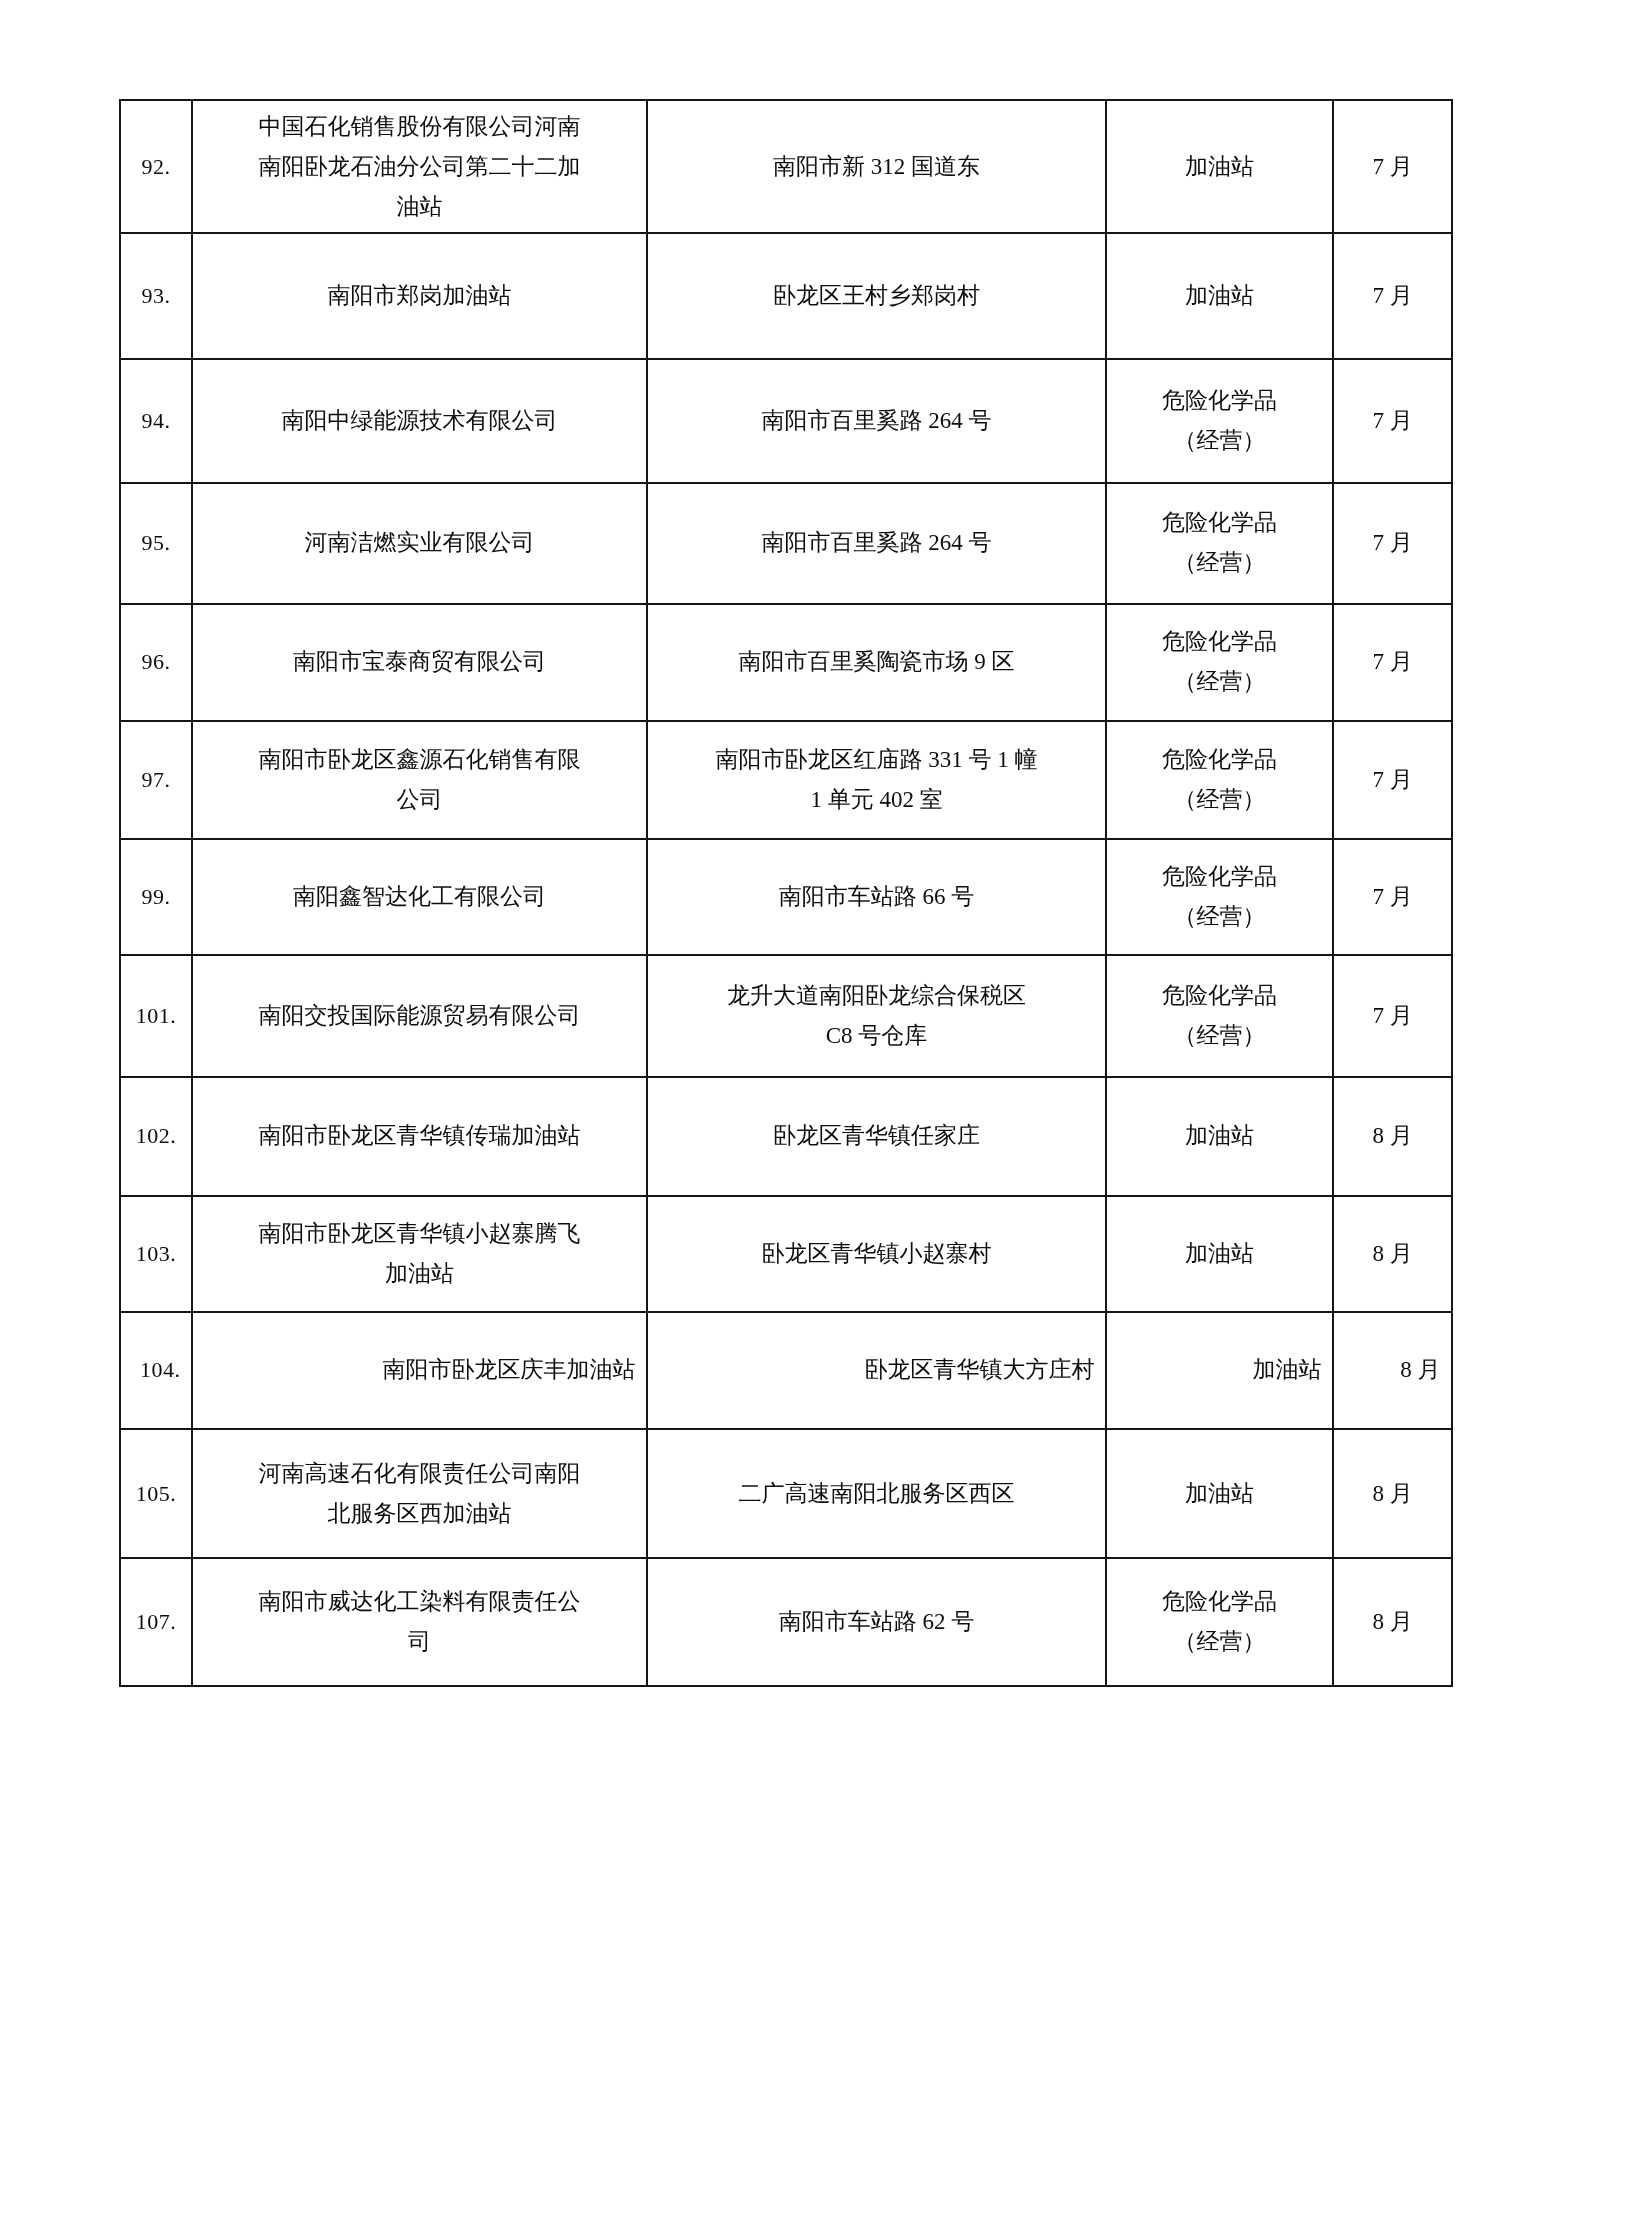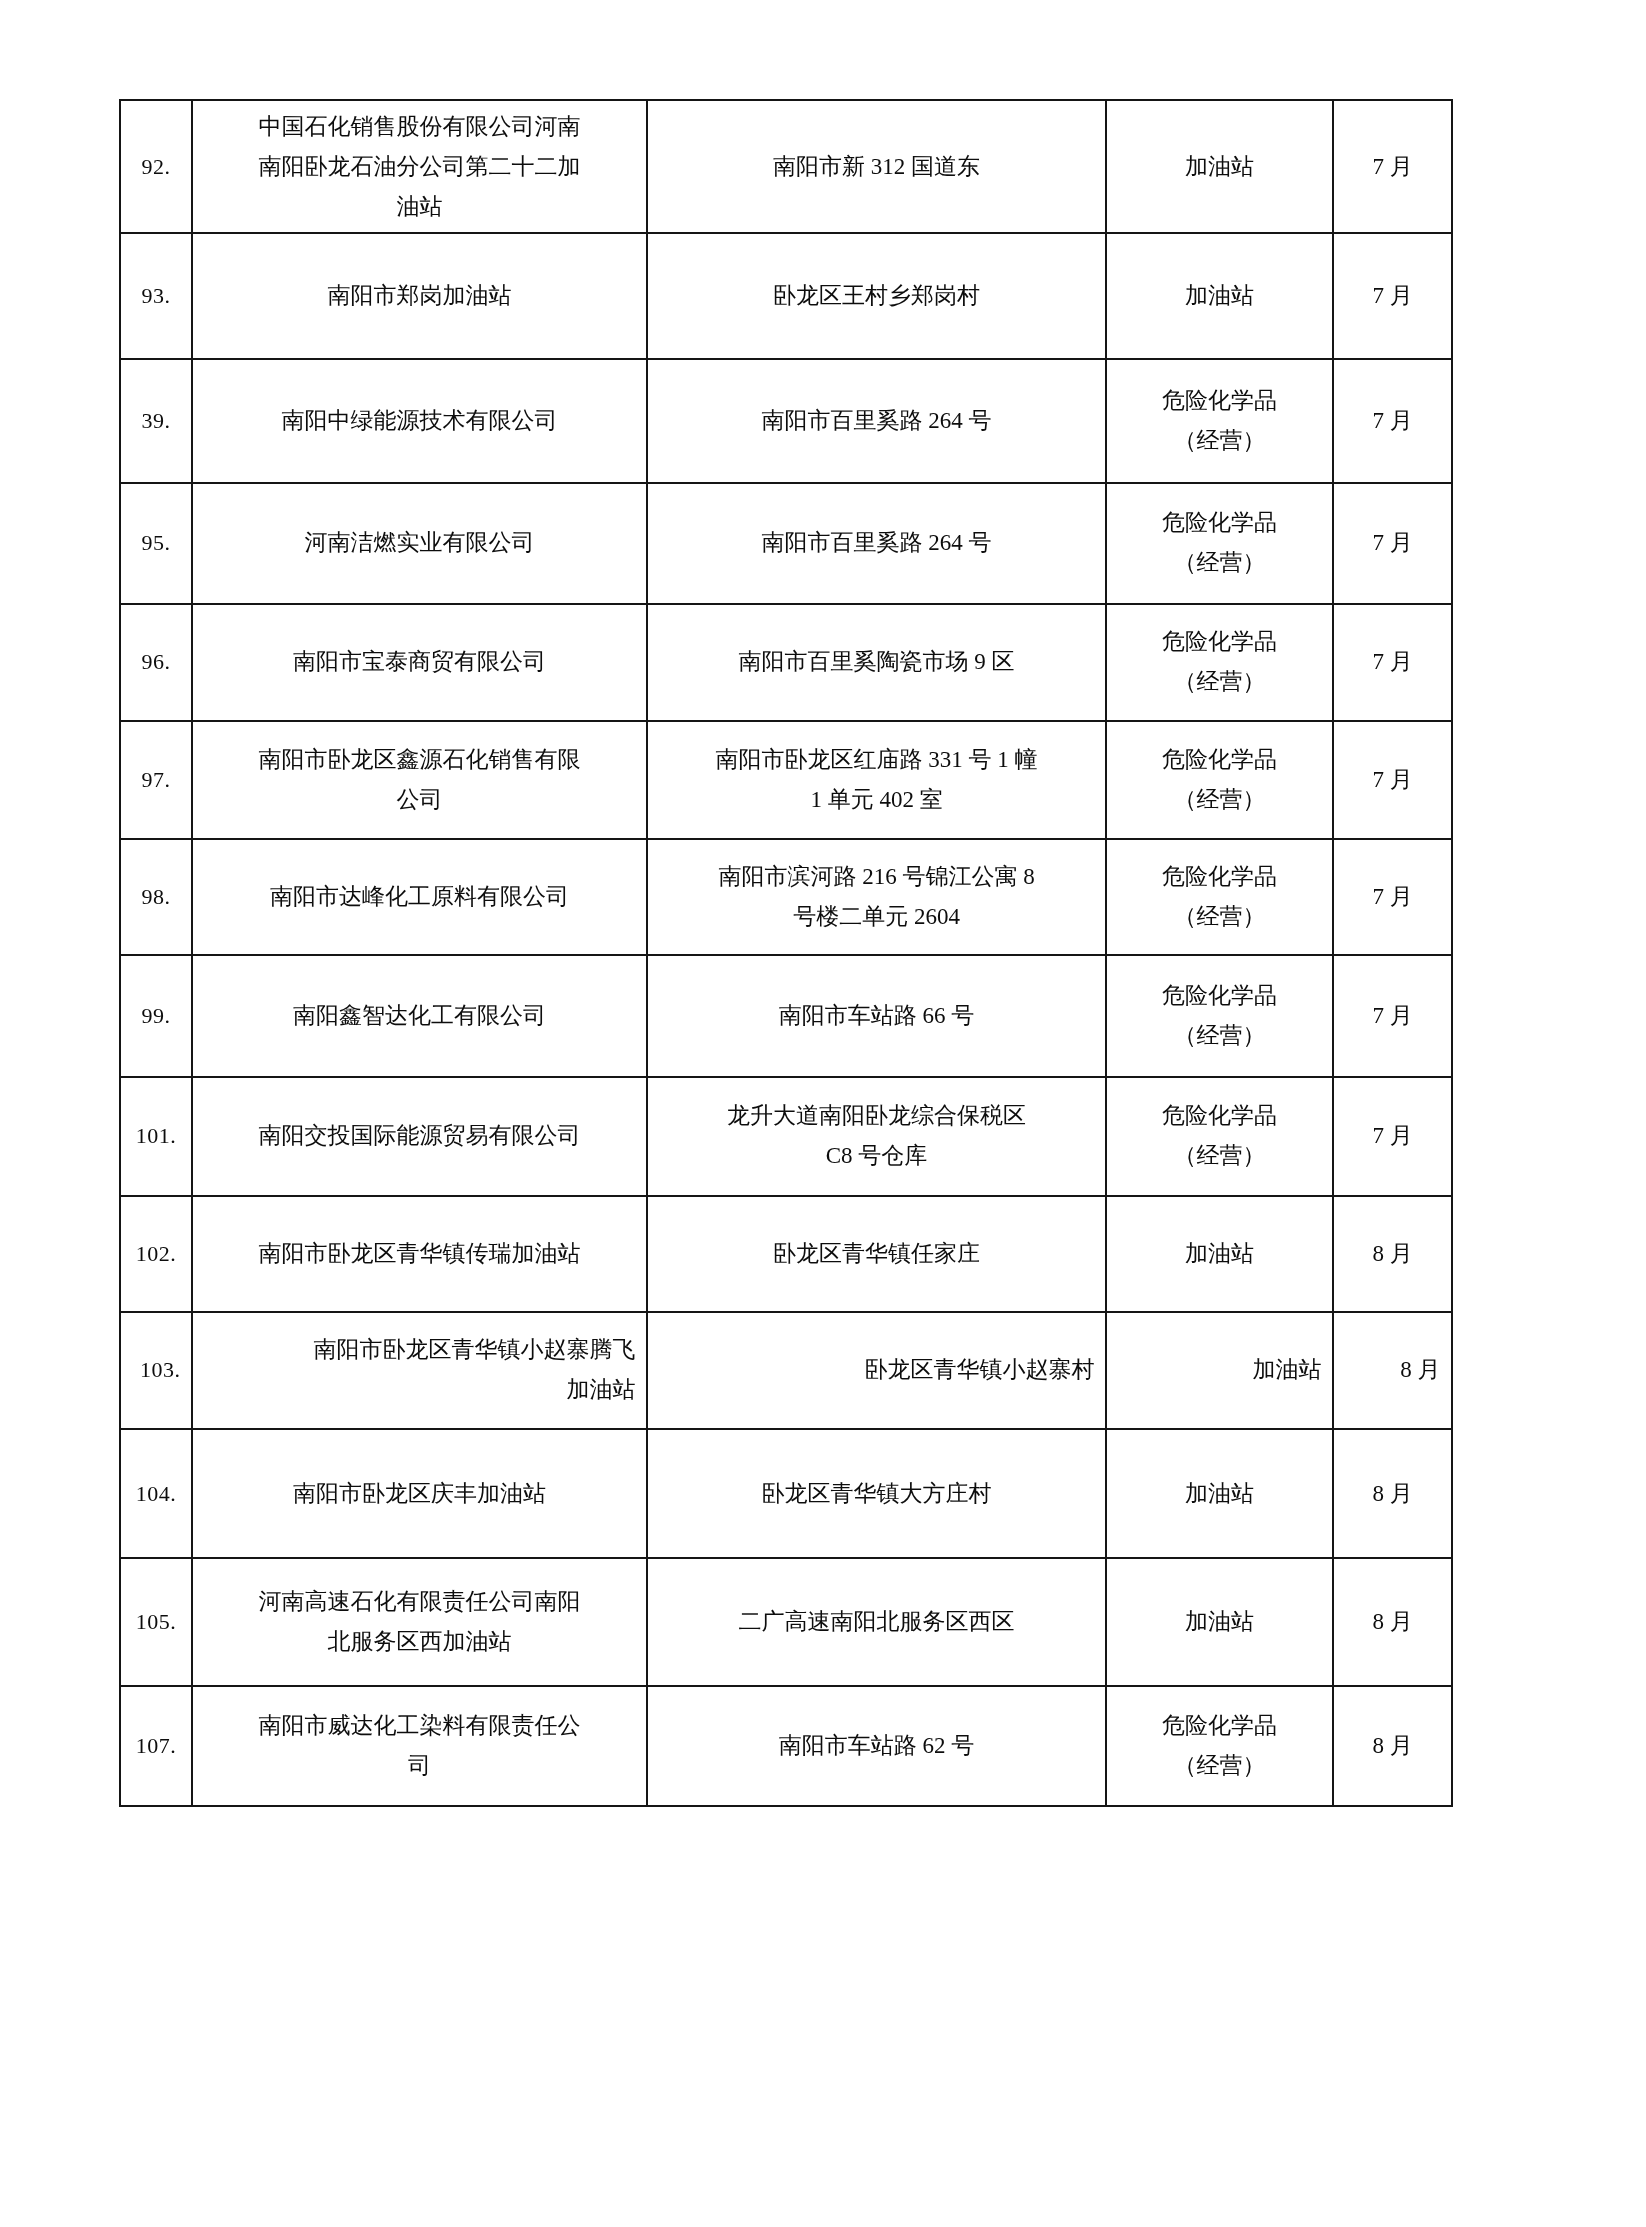--- a/index.html
+++ b/index.html
@@ -84,21 +84,21 @@
           <td>7 月</td>
         </tr>
         <tr>
           <td>93.</td>
           <td>南阳市郑岗加油站</td>
           <td>卧龙区王村乡郑岗村</td>
           <td>加油站</td>
           <td>7 月</td>
         </tr>
         <tr>
-          <td>39.</td>
+          <td>94.</td>
           <td>南阳中绿能源技术有限公司</td>
           <td>南阳市百里奚路 264 号</td>
           <td>危险化学品
 （经营）</td>
           <td>7 月</td>
         </tr>
         <tr>
           <td>95.</td>
           <td>河南洁燃实业有限公司</td>
           <td>南阳市百里奚路 264 号</td>
@@ -113,29 +113,20 @@
           <td>危险化学品
 （经营）</td>
           <td>7 月</td>
         </tr>
         <tr>
           <td>97.</td>
           <td>南阳市卧龙区鑫源石化销售有限
 公司</td>
           <td>南阳市卧龙区红庙路 331 号 1 幢
 1 单元 402 室</td>
-          <td>危险化学品
-（经营）</td>
-          <td>7 月</td>
-        </tr>
-        <tr>
-          <td>98.</td>
-          <td>南阳市达峰化工原料有限公司</td>
-          <td>南阳市滨河路 216 号锦江公寓 8
-号楼二单元 2604</td>
           <td>危险化学品
 （经营）</td>
           <td>7 月</td>
         </tr>
         <tr>
           <td>99.</td>
           <td>南阳鑫智达化工有限公司</td>
           <td>南阳市车站路 66 号</td>
           <td>危险化学品
 （经营）</td>

